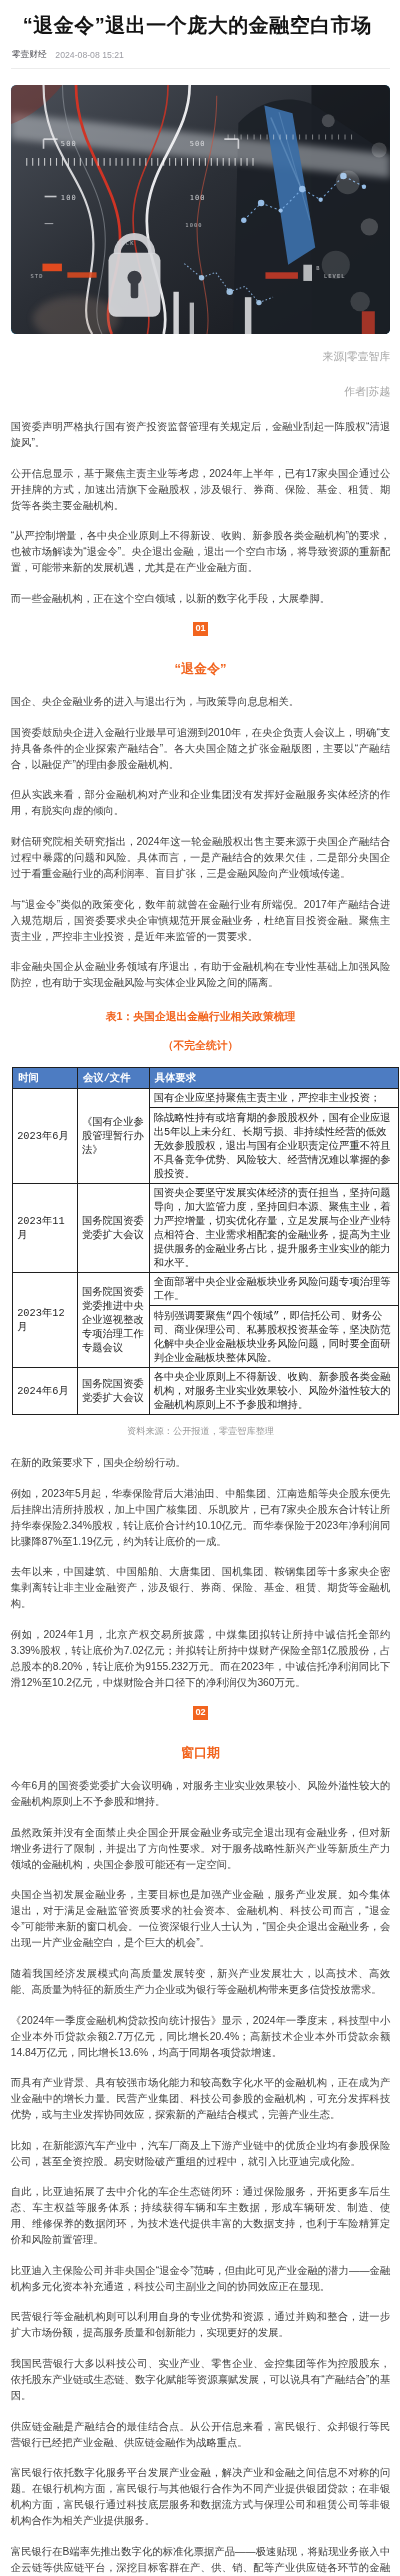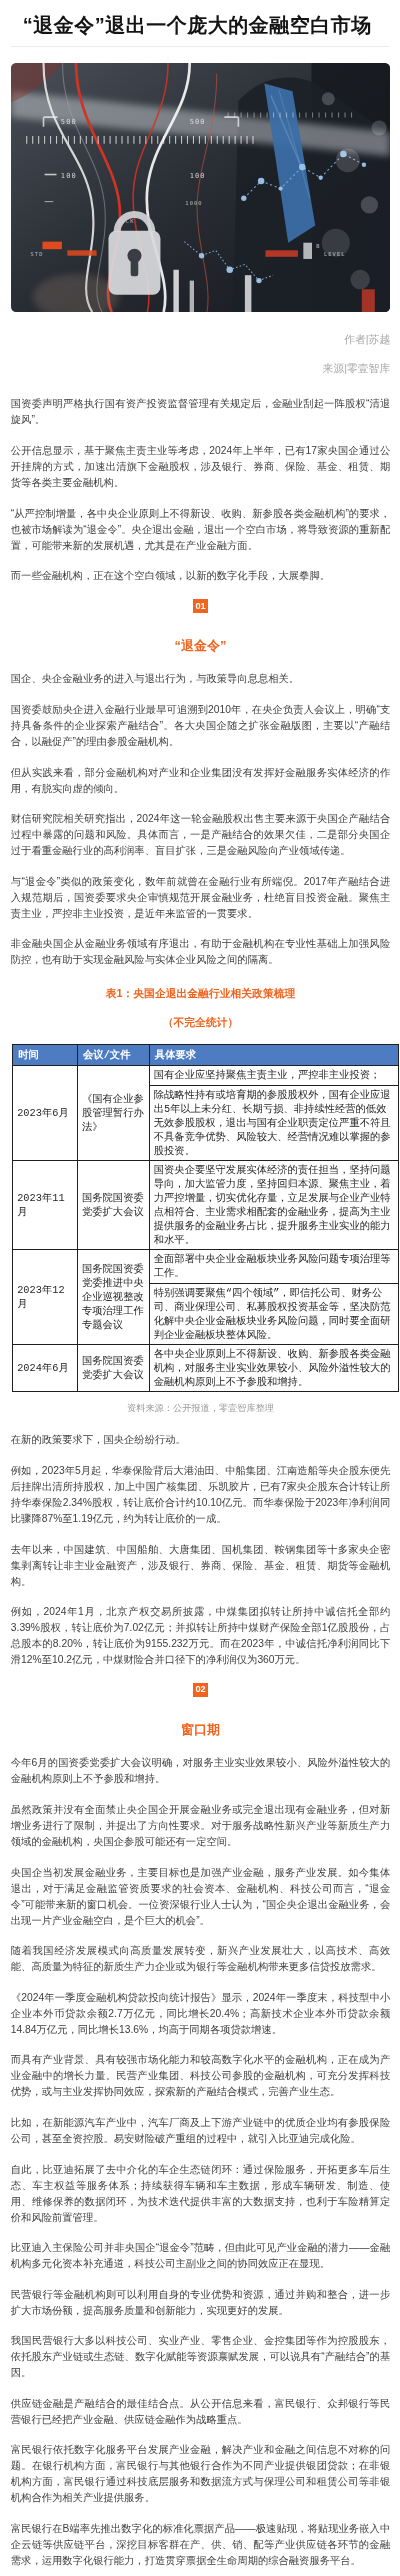--- a/index.html
+++ b/index.html
@@ -30,20 +30,24 @@
   .hl{fill:#e8e9ec;font-family:"DejaVu Sans Mono","Liberation Mono",monospace;font-size:13px;letter-spacing:2px;opacity:.85;}
   .hl.small{font-size:10px;opacity:.7;}
 </style>
 </head>
 <body>
 
 <div class="page">
 
   <h1 class="title">“退金令”退出一个庞大的金融空白市场</h1>
 
+  <div class="byline">
+    <span class="src">零壹财经</span>
+    <span class="time">2024-08-08 15:21</span>
+  </div>
 
   <hr class="divider">
 
   <div class="hero">
     <svg viewBox="0 0 700 460" width="379" height="249">
       <defs>
         <linearGradient id="bg" x1="0" y1="0" x2="1" y2="1">
           <stop offset="0" stop-color="#4a4f58"></stop>
           <stop offset="0.45" stop-color="#2b2f36"></stop>
           <stop offset="1" stop-color="#14161b"></stop>
@@ -114,22 +118,22 @@
         <circle cx="622" cy="180" r="22" opacity="0.16"></circle>
           <circle cx="662" cy="262" r="16" opacity="0.2"></circle>
         <circle cx="600" cy="332" r="26" opacity="0.13"></circle>
           <circle cx="680" cy="120" r="14" opacity="0.18"></circle>
         <circle cx="645" cy="400" r="18" opacity="0.15"></circle>
           <circle cx="586" cy="66" r="12" opacity="0.2"></circle>
       </g>
     </svg>
   </div>
 
+  <div class="credit second">来源|零壹智库</div>
   <div class="credit first">作者|苏越</div>
-  <div class="credit second">来源|零壹智库</div>
 
   <div class="article">
 
     <p class="body">国资委声明严格执行国有资产投资监督管理有关规定后，金融业刮起一阵股权“清退旋风”。</p>
     <p class="body">公开信息显示，基于聚焦主责主业等考虑，2024年上半年，已有17家央国企通过公开挂牌的方式，加速出清旗下金融股权，涉及银行、券商、保险、基金、租赁、期货等各类主要金融机构。</p>
     <p class="body">“从严控制增量，各中央企业原则上不得新设、收购、新参股各类金融机构”的要求，也被市场解读为“退金令”。央企退出金融，退出一个空白市场，将导致资源的重新配置，可能带来新的发展机遇，尤其是在产业金融方面。</p>
     <p class="body">而一些金融机构，正在这个空白领域，以新的数字化手段，大展拳脚。</p>
 
     <div class="section-head">
       <span class="badge">01</span>

